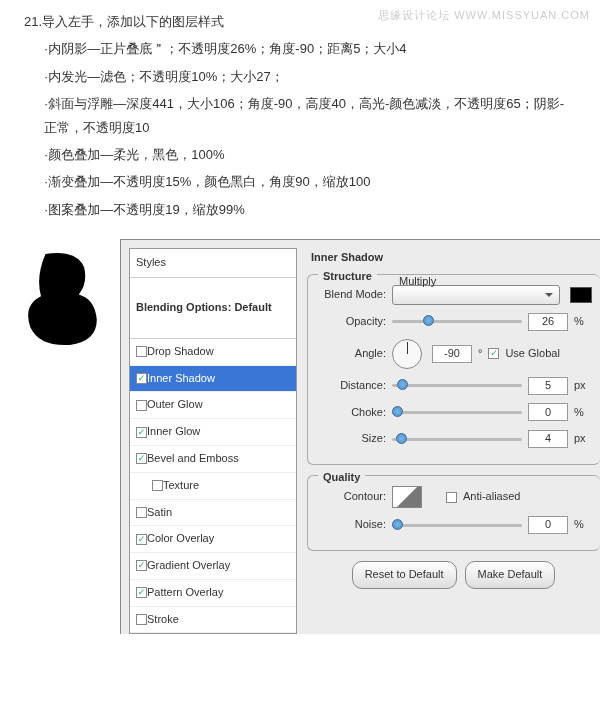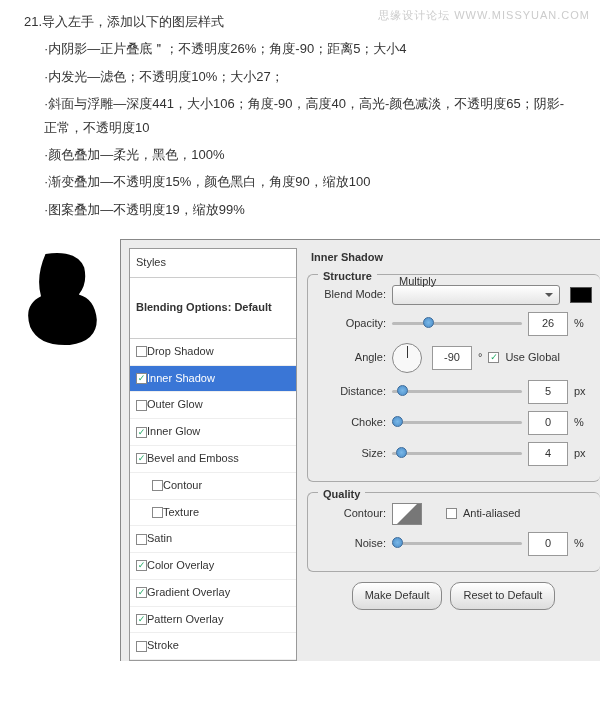--- a/index.html
+++ b/index.html
@@ -24,21 +24,21 @@
 .group{border:1px solid #aaa;border-radius:6px;margin:0 0 10px 0;padding:10px 8px 8px;position:relative;background:#ececec;border-right:none}
 .group-title{position:absolute;top:-8px;left:10px;background:#ececec;padding:0 5px;font-size:11px;font-weight:bold}
 .frow{display:flex;align-items:center;margin-bottom:7px;gap:6px}
 .frow .lbl{width:70px;text-align:right;color:#333}
 .select{flex:1;height:20px;border:1px solid #888;border-radius:3px;background:linear-gradient(#fff,#e5e5e5);font-size:11px;padding:0 18px 12px 6px;display:flex;align-items:flex-end;position:relative}
 .select:after{content:"";position:absolute;right:6px;top:7px;border:4px solid transparent;border-top-color:#555}
 .swatch{width:22px;height:16px;background:#000;border:1px solid #555;margin-left:4px}
 .slider{flex:1;height:14px;position:relative;display:flex;align-items:center}
 .track{flex:1;height:3px;background:#bbb;border-radius:2px;position:relative}
 .thumb{position:absolute;top:-5px;width:11px;height:11px;background:radial-gradient(#7ab8e8,#4a8cc8);border-radius:50%;border:1px solid #3a6a9a}
-.num{width:40px;height:24px;border:1px solid #999;background:#fff;text-align:center;font-size:11px;display:flex;align-items:center;justify-content:center}
+.num{width:40px;height:18px;border:1px solid #999;background:#fff;text-align:center;font-size:11px;display:flex;align-items:center;justify-content:center}
 .unit{width:18px;font-size:11px}
 .angle-dial{width:30px;height:30px;border:1px solid #888;border-radius:50%;background:#f8f8f8;position:relative;margin-right:4px}
 .angle-dial:after{content:"";position:absolute;left:14px;top:14px;width:1px;height:12px;background:#333;transform-origin:top;transform:rotate(180deg)}
 .contour-sw{width:30px;height:22px;border:1px solid #888;background:linear-gradient(135deg,#fff 48%,#777 52%);display:inline-block}
 .btns{display:flex;gap:8px;justify-content:center;margin-top:4px}
 .btn{border:1px solid #888;border-radius:10px;background:linear-gradient(#fff,#ddd);padding:3px 12px;font-size:11px}
 </style>
 </head>
 <body>
 
@@ -82,24 +82,20 @@
             <div class="style-row">
               <span class="chk">✓</span>
               <span>Inner Glow</span>
             </div>
             <div class="style-row">
               <span class="chk">✓</span>
               <span>Bevel and Emboss</span>
             </div>
             <div class="style-row sub">
               <span class="chk"></span>
-              <span>Contour</span>
-            </div>
-            <div class="style-row sub">
-              <span class="chk"></span>
               <span>Texture</span>
             </div>
             <div class="style-row">
               <span class="chk"></span>
               <span>Satin</span>
             </div>
             <div class="style-row">
               <span class="chk">✓</span>
               <span>Color Overlay</span>
             </div>
@@ -203,19 +199,19 @@
                 <div class="track">
                   <div class="thumb" style="left:0%"></div>
                 </div>
               </div>
             <div class="num">0</div>
             <div class="unit">%</div>
           </div>
         </div>
 
         <div class="btns">
+          <div class="btn">Reset to Default</div>
           <div class="btn">Make Default</div>
-          <div class="btn">Reset to Default</div>
         </div>
       </div>
     </div>
   </div>
 </div>
 
 </body></html>

